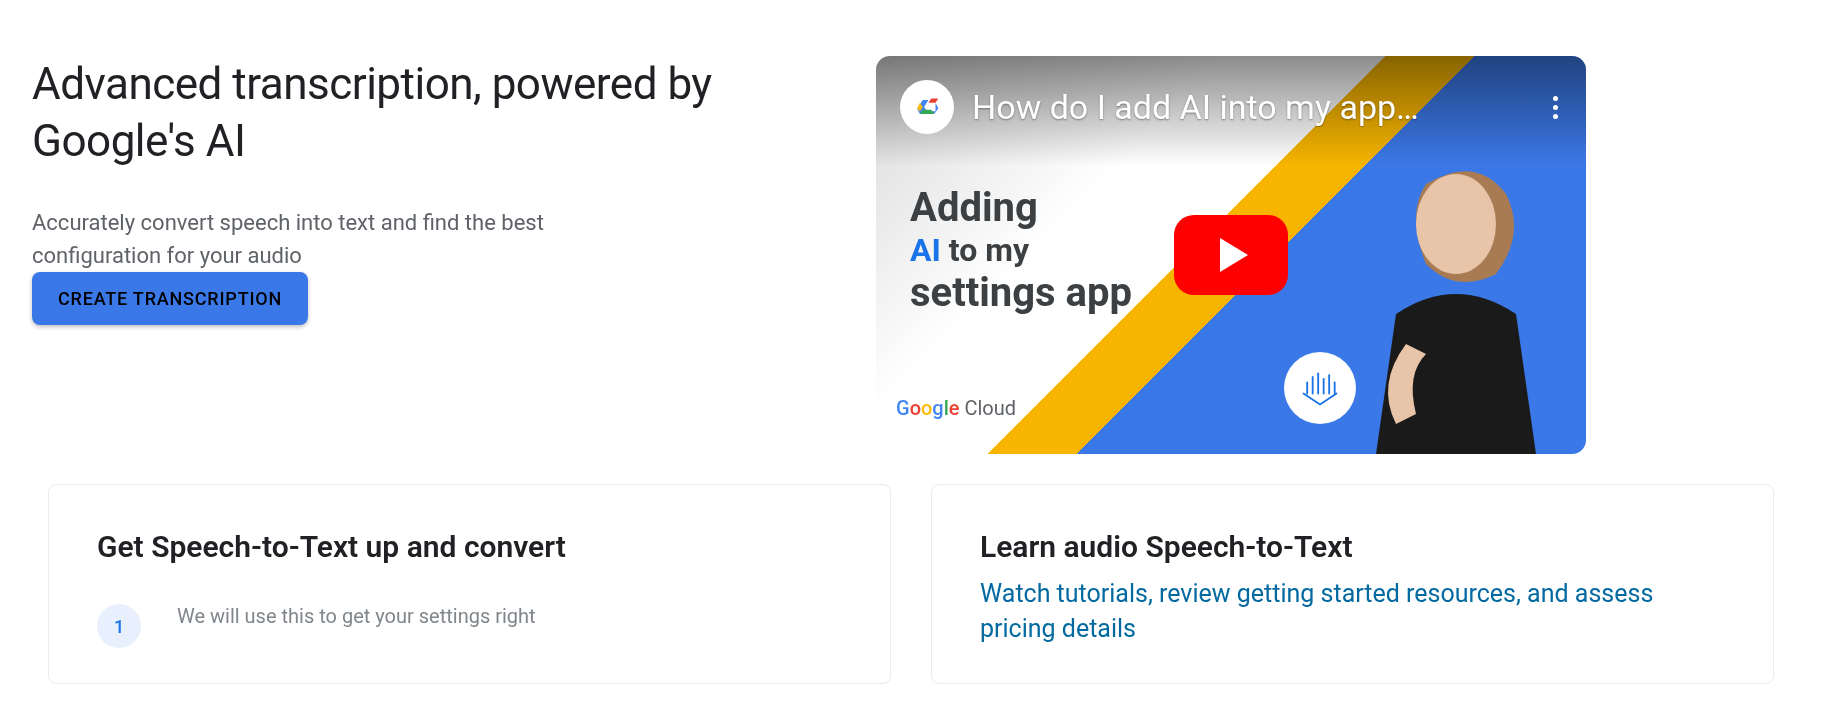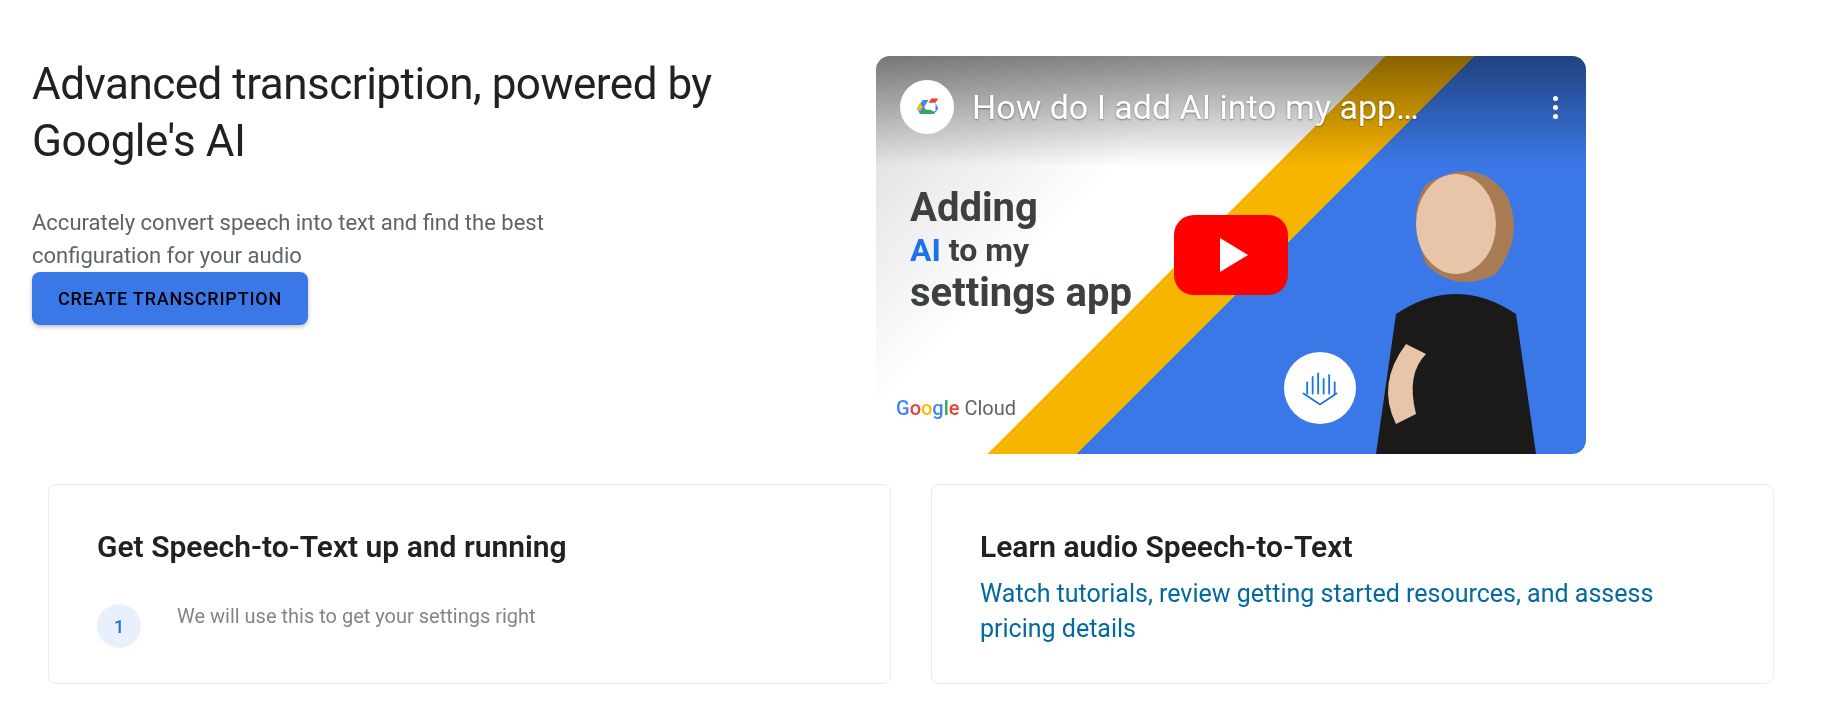--- a/index.html
+++ b/index.html
@@ -299,21 +299,21 @@
         <path d="M70 230 q-30 40 -10 80 l20 -10 q-10 -40 10 -60z" fill="#e8c4a8"></path>
       </svg>
 
       <div class="play-btn"></div>
     </div>
   </div>
 </div>
 
 <div class="cards-row">
   <div class="card">
-    <h2>Get Speech-to-Text up and running</h2>
+    <h2>Get Speech-to-Text up and convert</h2>
     <div class="step">
       <div class="step-num">1</div>
       <div class="step-body">
         <div class="step-desc">We will use this to get your settings right</div>
       </div>
     </div>
   </div>
 
   <div class="card">
     <h2>Learn audio Speech-to-Text</h2>

